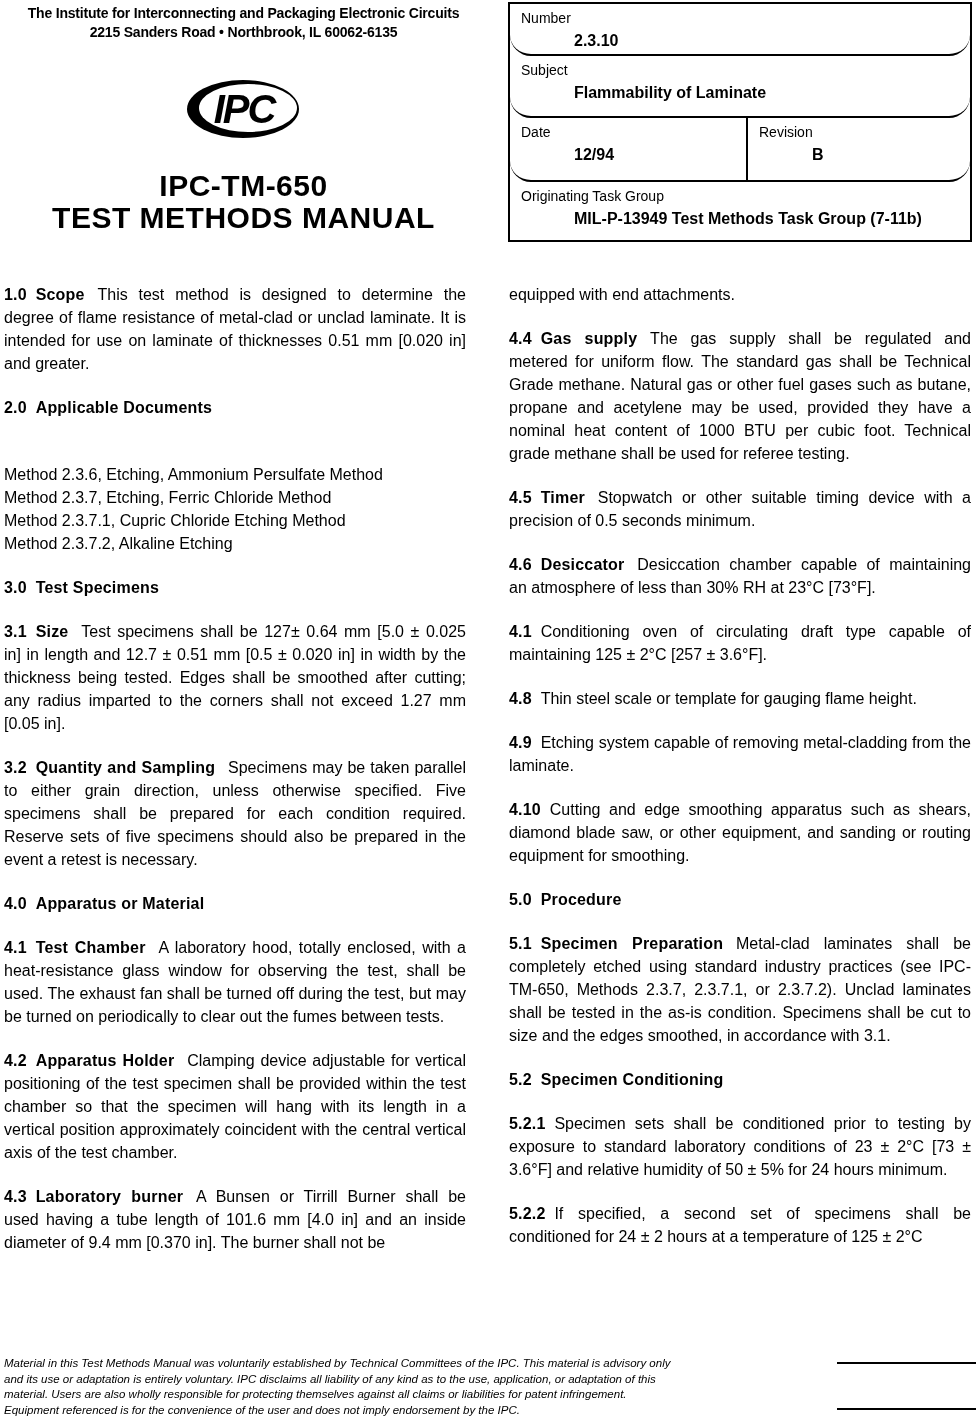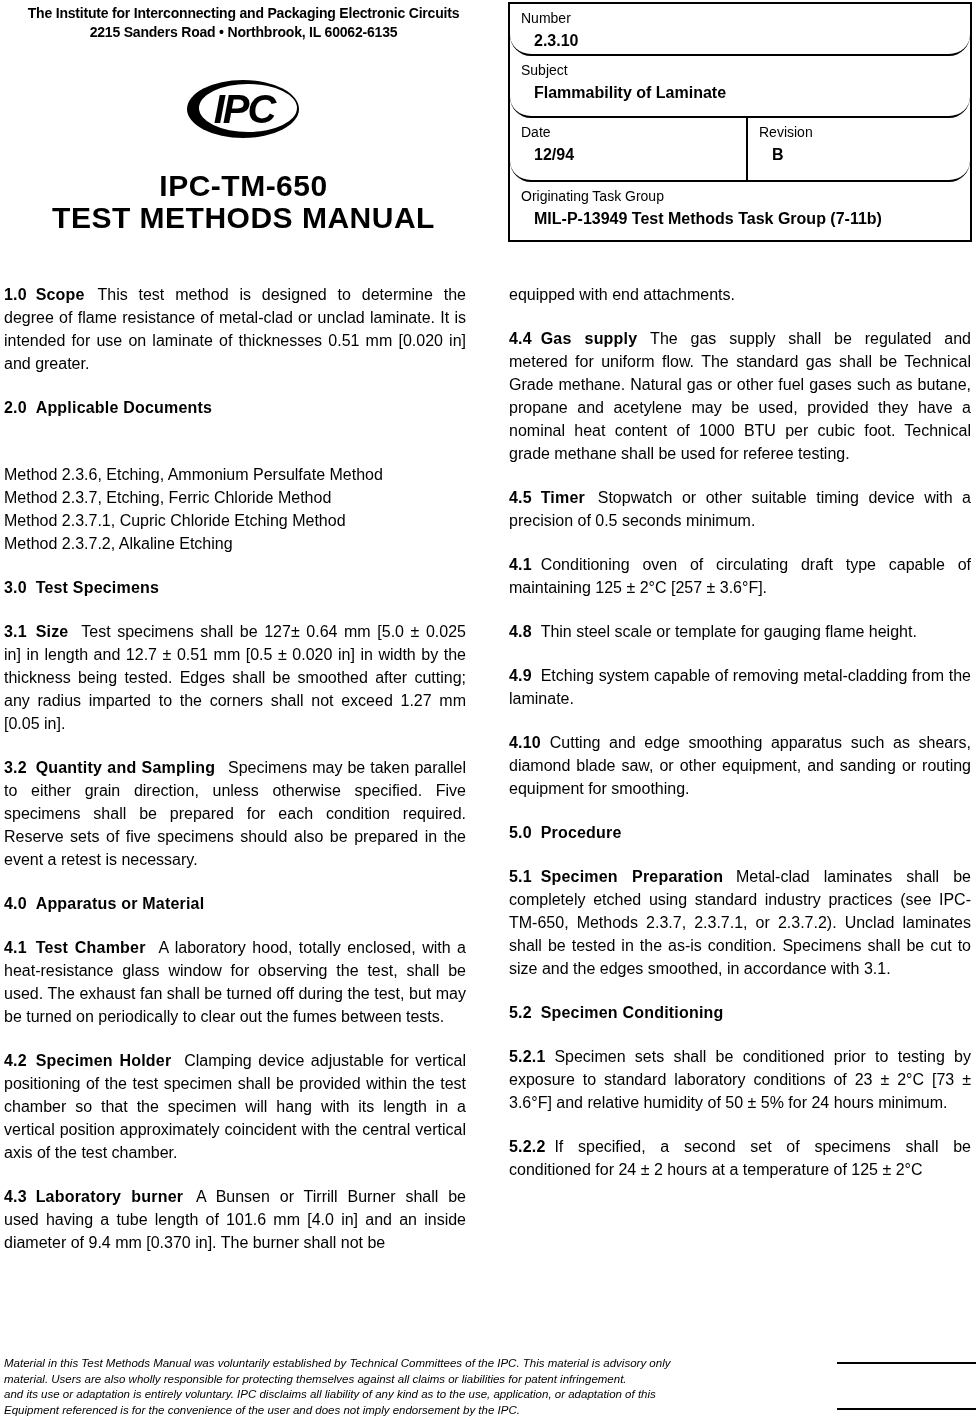--- a/index.html
+++ b/index.html
@@ -54,20 +54,21 @@
   .irow { border-bottom: 2px solid #000; border-radius: 21px; }
   .irow.last { border-bottom: none; }
   .irow .lbl {
     font-size: 14px;
     padding: 6px 0 0 11px;
   }
   .irow .val {
     font-size: 16px;
     font-weight: 700;
     padding: 6px 0 0 24px;
+    margin-left: 40px;
   }
   .r-number   { height: 50px; }
   .r-subject  { height: 60px; }
   .r-daterev  { height: 62px; display: flex; }
   .r-task     { height: 58px; }
   .r-daterev .cell-date {
     width: 236px;
     border-right: 2px solid #000;
   }
   .r-daterev .cell-rev { flex: 1; }
@@ -190,32 +191,33 @@
       <p class="h"><span class="num">3.0</span><span class="ttl">Test Specimens</span></p>
 
       <p><span class="num">3.1</span><span class="ttl">Size</span><span>Test specimens shall be 127± 0.64 mm [5.0 ± 0.025 in] in length and 12.7 ± 0.51 mm [0.5 ± 0.020 in] in width by the thickness being tested. Edges shall be smoothed after cutting; any radius imparted to the corners shall not exceed 1.27 mm [0.05 in].</span></p>
 
       <p><span class="num">3.2</span><span class="ttl">Quantity and Sampling</span><span>Specimens may be taken parallel to either grain direction, unless otherwise specified. Five specimens shall be prepared for each condition required. Reserve sets of five specimens should also be prepared in the event a retest is necessary.</span></p>
 
       <p class="h"><span class="num">4.0</span><span class="ttl">Apparatus or Material</span></p>
 
       <p><span class="num">4.1</span><span class="ttl">Test Chamber</span><span>A laboratory hood, totally enclosed, with a heat-resistance glass window for observing the test, shall be used. The exhaust fan shall be turned off during the test, but may be turned on periodically to clear out the fumes between tests.</span></p>
 
-      <p><span class="num">4.2</span><span class="ttl">Specimen Holder</span><span>Clamping device adjustable for vertical positioning of the test specimen shall be provided within the test chamber so that the specimen will hang with its length in a vertical position approximately coincident with the central vertical axis of the test chamber.</span></p>
+      <p><span class="num">4.2</span><span class="ttl">Apparatus Holder</span><span>Clamping device adjustable for vertical positioning of the test specimen shall be provided within the test chamber so that the specimen will hang with its length in a vertical position approximately coincident with the central vertical axis of the test chamber.</span></p>
 
       <p><span class="num">4.3</span><span class="ttl">Laboratory burner</span><span>A Bunsen or Tirrill Burner shall be used having a tube length of 101.6 mm [4.0 in] and an inside diameter of 9.4 mm [0.370 in]. The burner shall not be</span></p>
     </section>
 
     <section class="col">
       <p><span>equipped with end attachments.</span></p>
 
       <p><span class="num">4.4</span><span class="ttl">Gas supply</span><span>The gas supply shall be regulated and metered for uniform flow. The standard gas shall be Technical Grade methane. Natural gas or other fuel gases such as butane, propane and acetylene may be used, provided they have a nominal heat content of 1000 BTU per cubic foot. Technical grade methane shall be used for referee testing.</span></p>
 
       <p><span class="num">4.5</span><span class="ttl">Timer</span><span>Stopwatch or other suitable timing device with a precision of 0.5 seconds minimum.</span></p>
 
+      <p><span class="num">4.6</span><span class="ttl">Desiccator</span><span>Desiccation chamber capable of maintaining an atmosphere of less than 30% RH at 23°C [73°F].</span></p>
 
       <p><span class="num">4.1</span><span>Conditioning oven of circulating draft type capable of maintaining 125 ± 2°C [257 ± 3.6°F].</span></p>
 
       <p><span class="num">4.8</span><span>Thin steel scale or template for gauging flame height.</span></p>
 
       <p><span class="num">4.9</span><span>Etching system capable of removing metal-cladding from the laminate.</span></p>
 
       <p><span class="num">4.10</span><span>Cutting and edge smoothing apparatus such as shears, diamond blade saw, or other equipment, and sanding or routing equipment for smoothing.</span></p>
 
       <p class="h"><span class="num">5.0</span><span class="ttl">Procedure</span></p>
@@ -225,20 +227,20 @@
       <p class="h"><span class="num">5.2</span><span class="ttl">Specimen Conditioning</span></p>
 
       <p><span class="num">5.2.1</span><span>Specimen sets shall be conditioned prior to testing by exposure to standard laboratory conditions of 23 ± 2°C [73 ± 3.6°F] and relative humidity of 50 ± 5% for 24 hours minimum.</span></p>
 
       <p><span class="num">5.2.2</span><span>If specified, a second set of specimens shall be conditioned for 24 ± 2 hours at a temperature of 125 ± 2°C</span></p>
     </section>
   </div>
 
   <div class="footer-disclaimer">
     <div>Material in this Test Methods Manual was voluntarily established by Technical Committees of the IPC. This material is advisory only</div>
+    <div>and its use or adaptation is entirely voluntary. IPC disclaims all liability of any kind as to the use, application, or adaptation of this</div>
     <div>material. Users are also wholly responsible for protecting themselves against all claims or liabilities for patent infringement.</div>
-    <div>and its use or adaptation is entirely voluntary. IPC disclaims all liability of any kind as to the use, application, or adaptation of this</div>
     <div>Equipment referenced is for the convenience of the user and does not imply endorsement by the IPC.</div>
   </div>
   <div class="footer-rule r1"></div>
   <div class="footer-rule r2"></div>
 
 </div>
 
 </body></html>

